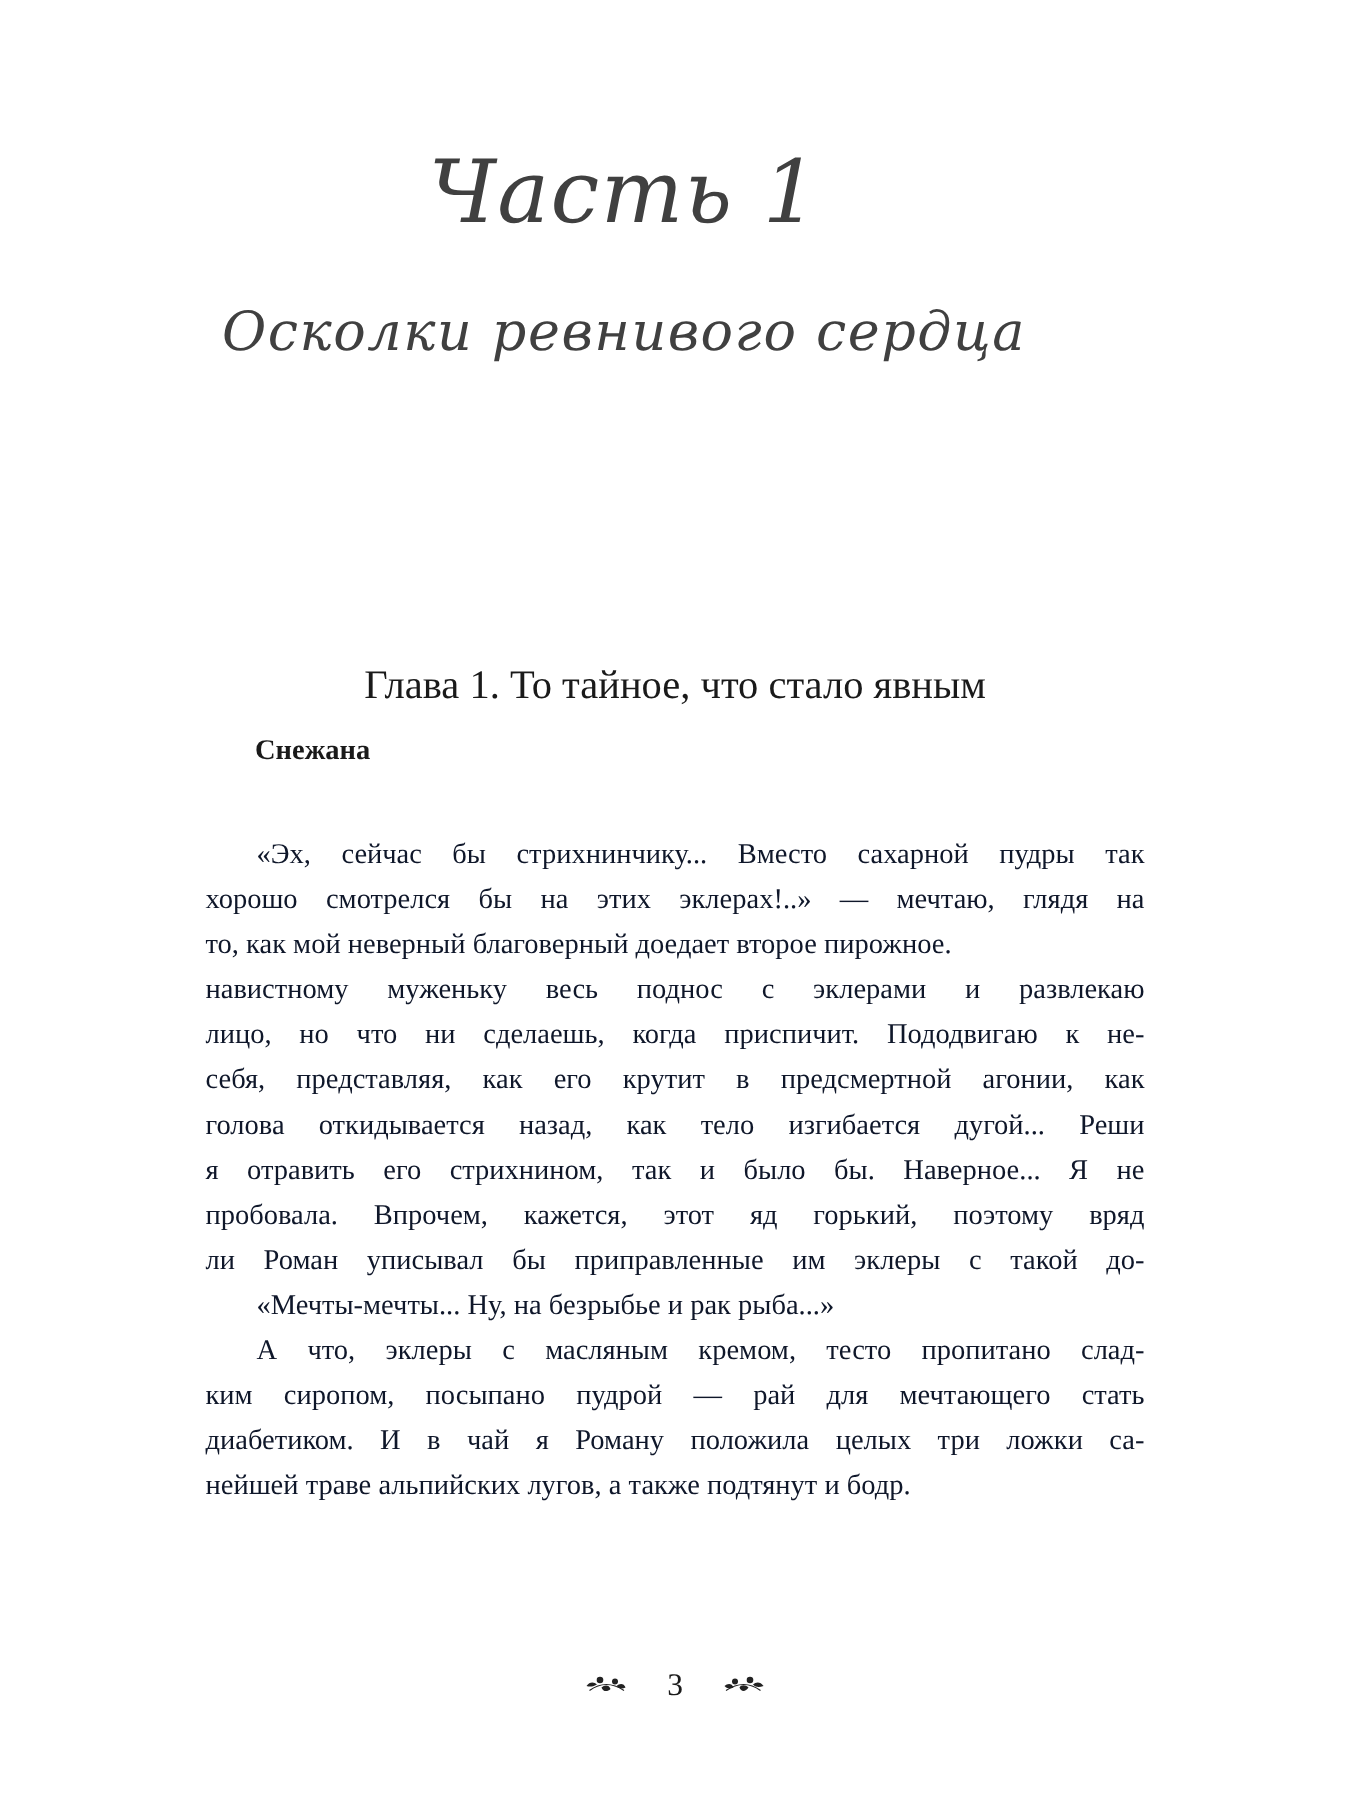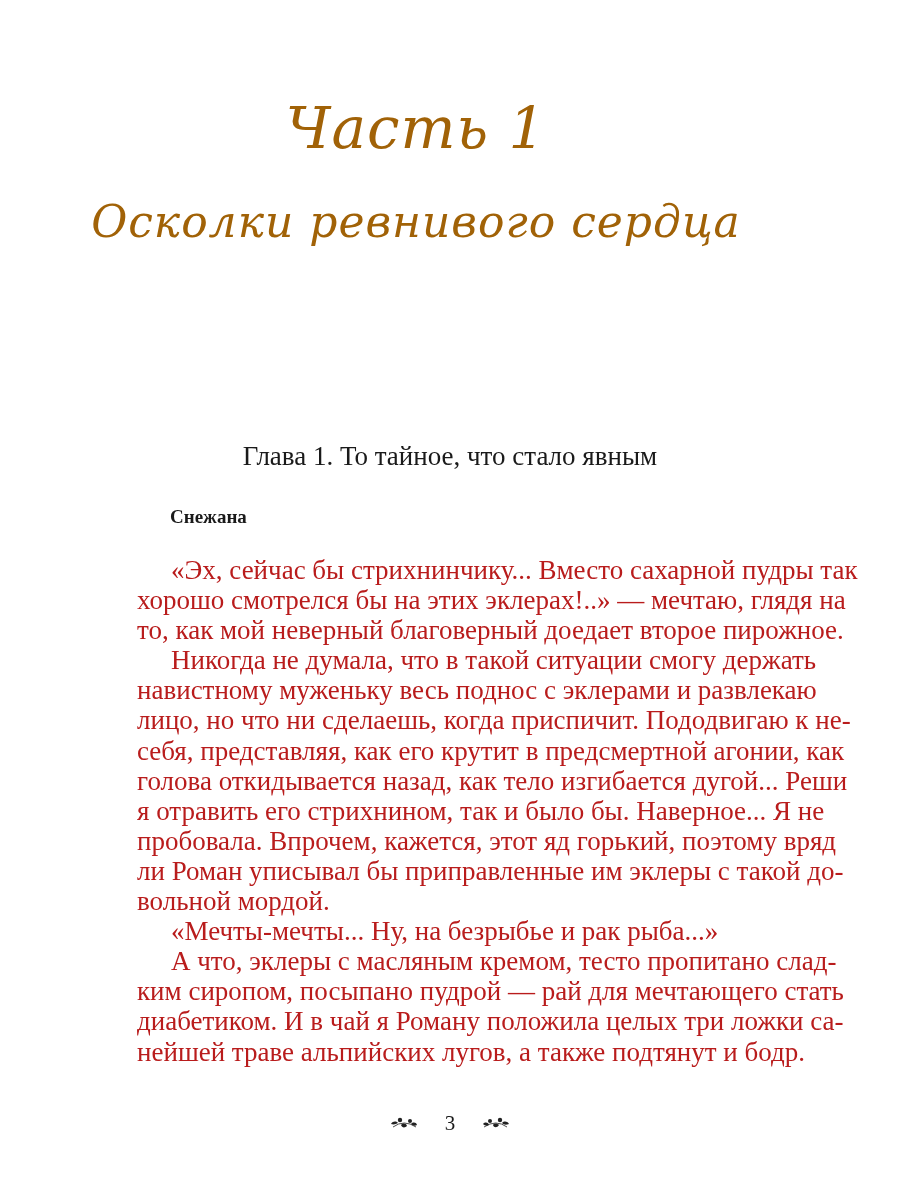--- a/index.html
+++ b/index.html
@@ -16,61 +16,61 @@
       font-family: "Liberation Serif", "DejaVu Serif", serif;
     }
     .part-title {
       position: absolute;
       left: 0;
       width: 832px;
       text-align: center;
       font-family: "DejaVu Serif", "Liberation Serif", serif;
       font-style: italic;
       font-weight: normal;
-      color: #a16207;
+      color: #404040;
       letter-spacing: 1px;
     }
     .part-number {
       top: 88px;
       font-size: 58px;
       line-height: 80px;
     }
     .part-name {
       top: 182px;
-      font-size: 44px;
+      font-size: 36px;
       line-height: 80px;
     }
     .chapter-title {
       position: absolute;
       top: 436px;
       left: 0;
       width: 900px;
       text-align: center;
       font-size: 27px;
       line-height: 40px;
       color: #1a1a1a;
     }
     .character-name {
       position: absolute;
-      top: 502px;
+      top: 486px;
       left: 170px;
       font-size: 19px;
       font-weight: bold;
       line-height: 30px;
       color: #1a1a1a;
       text-align: center;
     }
     .body-text {
       position: absolute;
       top: 555px;
       left: 137px;
       width: 626px;
-      font-size: 27px;
+      font-size: 19px;
       line-height: 30.1px;
-      color: #b91c1c;
+      color: #0f172a;
     }
     .line {
       display: block;
       white-space: nowrap;
       text-align: justify;
       text-align-last: justify;
       height: 30.1px;
     }
     .line.indent {
       padding-left: 34px;
@@ -106,29 +106,27 @@
 <div class="part-title part-name">Осколки ревнивого сердца</div>
 
 <div class="chapter-title">Глава 1. То тайное, что стало явным</div>
 
 <div class="character-name">Снежана</div>
 
 <div class="body-text" id="body-text">
     <span class="line indent">«Эх, сейчас бы стрихнинчику... Вместо сахарной пудры так</span>
     <span class="line">хорошо смотрелся бы на этих эклерах!..» — мечтаю, глядя на</span>
     <span class="line last">то, как мой неверный благоверный доедает второе пирожное.</span>
-    <span class="line indent">Никогда не думала, что в такой ситуации смогу держать</span>
     <span class="line">навистному муженьку весь поднос с эклерами и развлекаю</span>
     <span class="line">лицо, но что ни сделаешь, когда приспичит. Пододвигаю к не-</span>
     <span class="line">себя, представляя, как его крутит в предсмертной агонии, как</span>
     <span class="line">голова откидывается назад, как тело изгибается дугой... Реши</span>
     <span class="line">я отравить его стрихнином, так и было бы. Наверное... Я не</span>
     <span class="line">пробовала. Впрочем, кажется, этот яд горький, поэтому вряд</span>
     <span class="line">ли Роман уписывал бы приправленные им эклеры с такой до-</span>
-    <span class="line last">вольной мордой.</span>
     <span class="line indent last">«Мечты-мечты... Ну, на безрыбье и рак рыба...»</span>
     <span class="line indent">А что, эклеры с масляным кремом, тесто пропитано слад-</span>
     <span class="line">ким сиропом, посыпано пудрой — рай для мечтающего стать</span>
     <span class="line">диабетиком. И в чай я Роману положила целых три ложки са-</span>
     <span class="line last">нейшей траве альпийских лугов, а также подтянут и бодр.</span>
   </div>
 
 <div class="folio">
   <svg class="ornament" viewBox="0 0 30 16">
     <g fill="#222">

